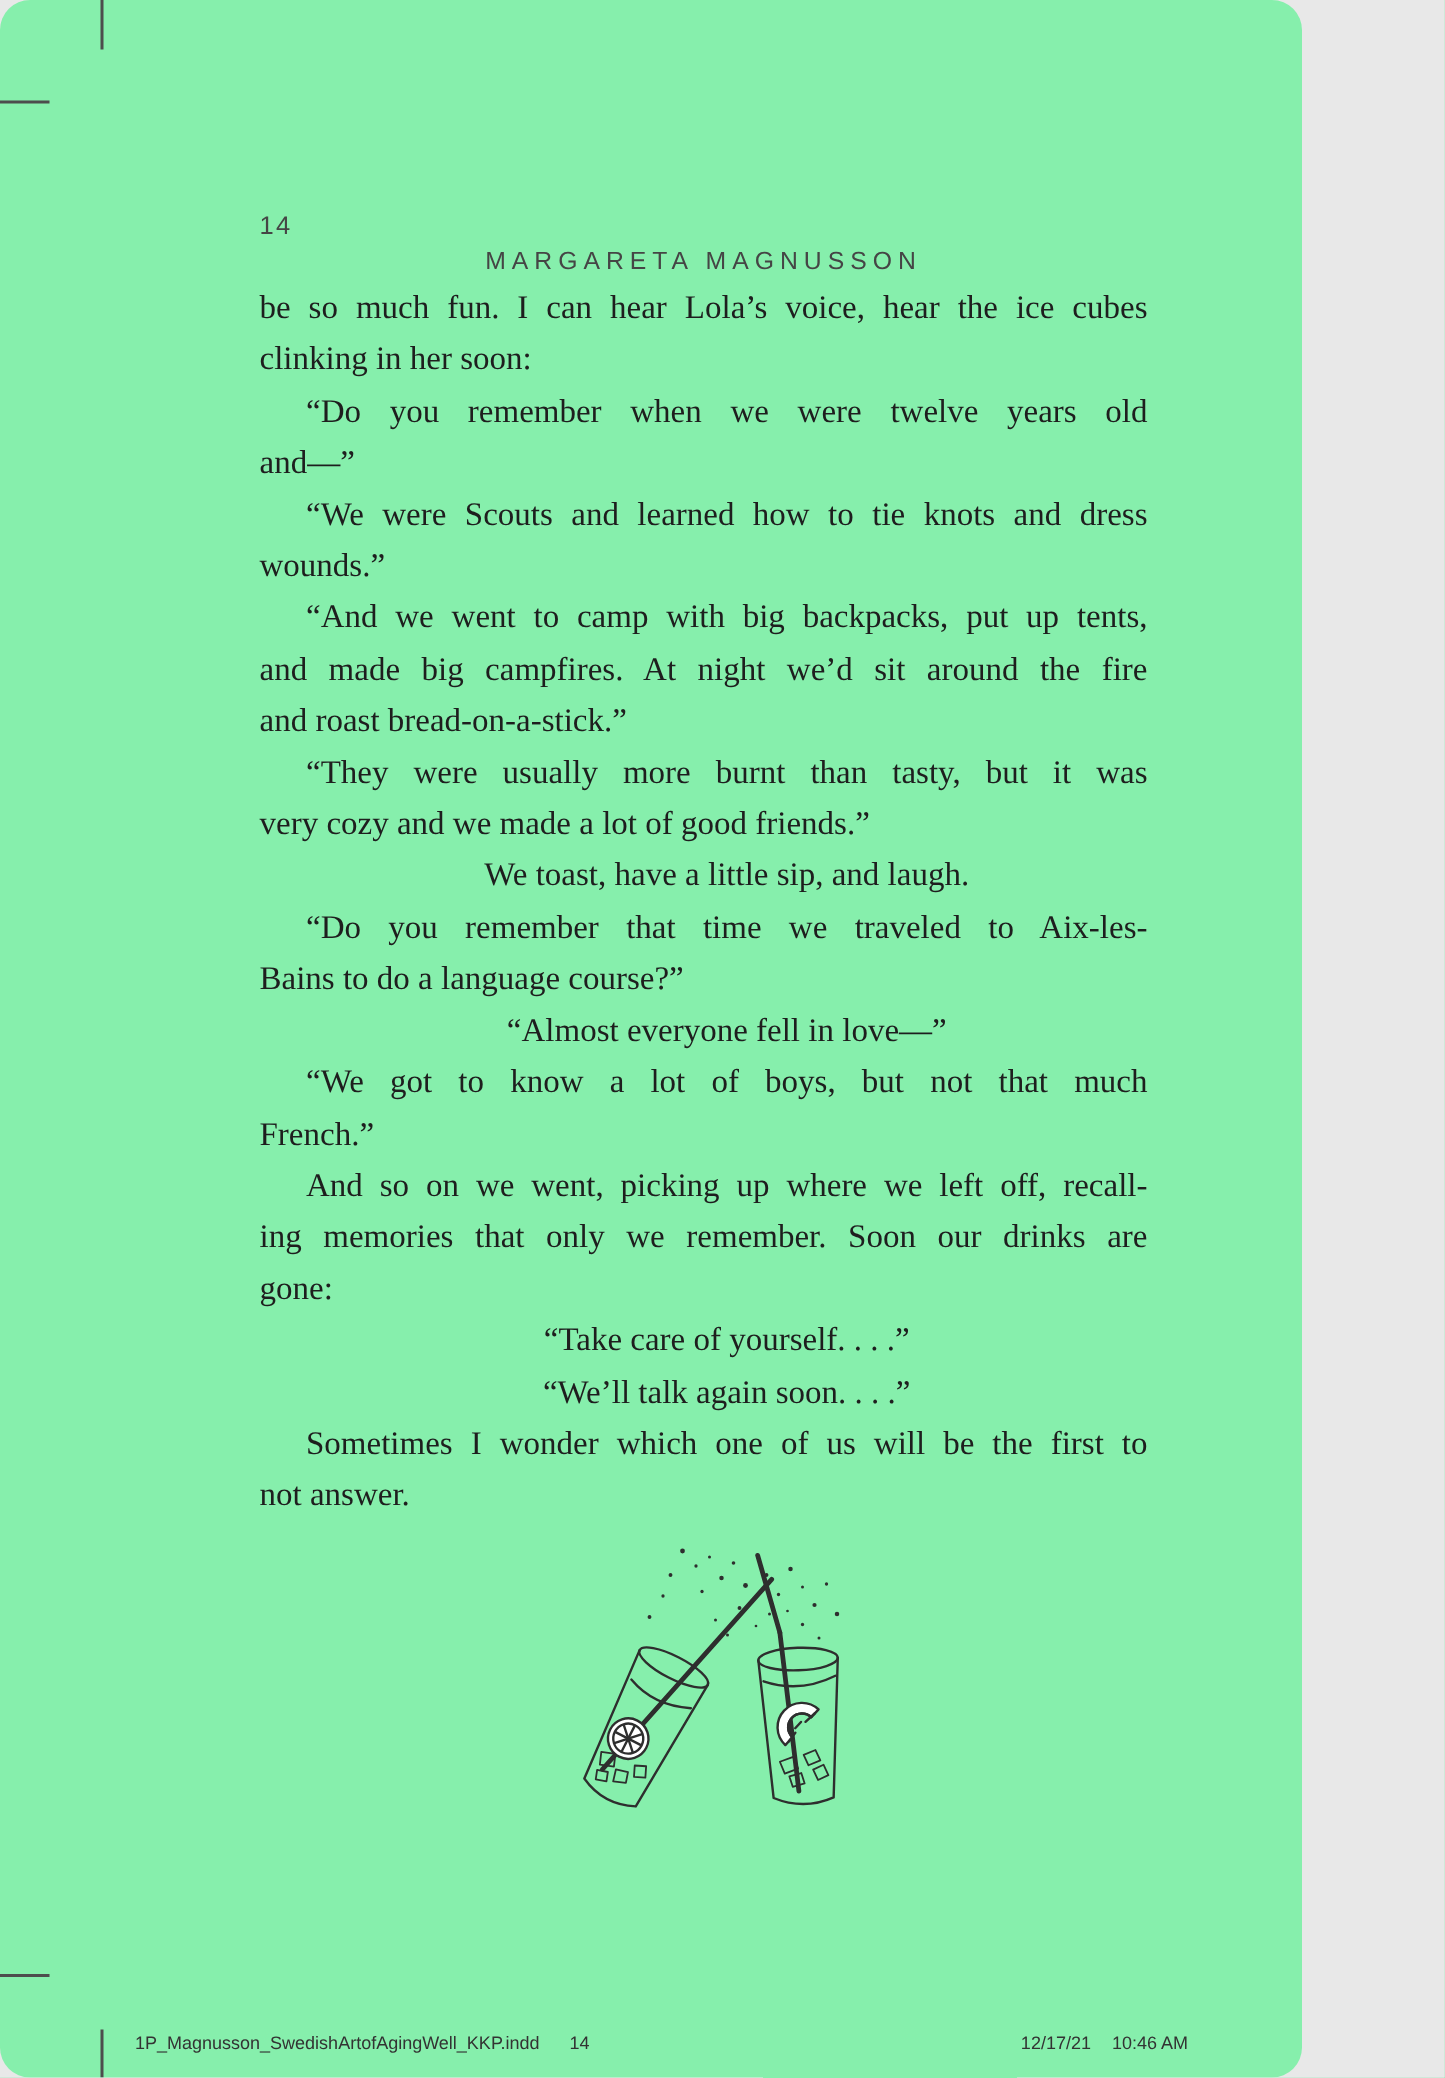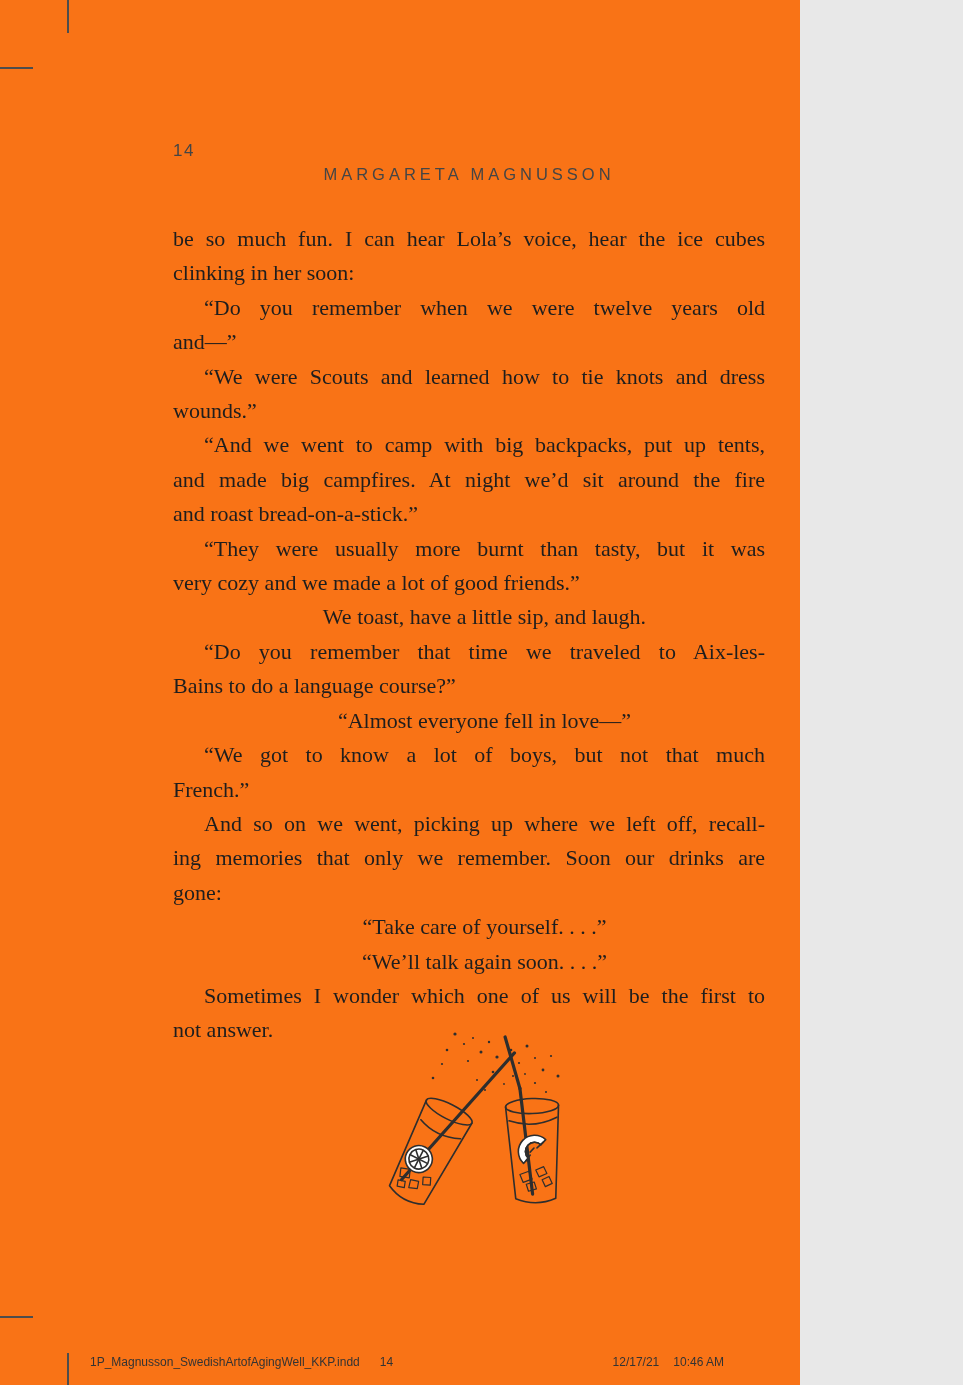--- a/index.html
+++ b/index.html
@@ -1,22 +1,23 @@
 <!DOCTYPE html>
 <html><head>
 <meta charset="utf-8">
 <style>
   html, body { margin: 0; padding: 0; background: #e8e8e8; }
   .page {
     position: relative;
-    width: 800px;
+    width: 868px;
     height: 1385px;
-    background: #f97316;
+    background: #86efac;
     overflow: hidden;
     font-family: "Liberation Serif", serif;
+    border-radius: 20px;
   }
   
   .crop { position: absolute; background: #4d4d4d; }
   .crop.v { width: 2px; height: 33px; }
   .crop.h { width: 33px; height: 2px; }
   .crop.tl-v { left: 67px;  top: 0; }
   .crop.tl-h { left: 0;     top: 67px; }
   .crop.tr-v { left: 892px; top: 0; }
   .crop.tr-h { left: 930px; top: 67px; }
   .crop.bl-h { left: 0;     top: 1316px; }
@@ -56,21 +57,20 @@
 
   
   .textblock {
     position: absolute;
     left: 173px;
     top: 188px;
     width: 592px;
     font-size: 22px;
     line-height: 34.4px;
     color: #1e1e1e;
-    margin-top: 34px;
   }
   .line { text-align: left; }
   .line.just { text-align: justify; text-align-last: justify; }
   .line.indent { padding-left: 31px; text-align: center; }
 
   
   .illustration {
     position: absolute;
     left: 385px;
     top: 1028px;

